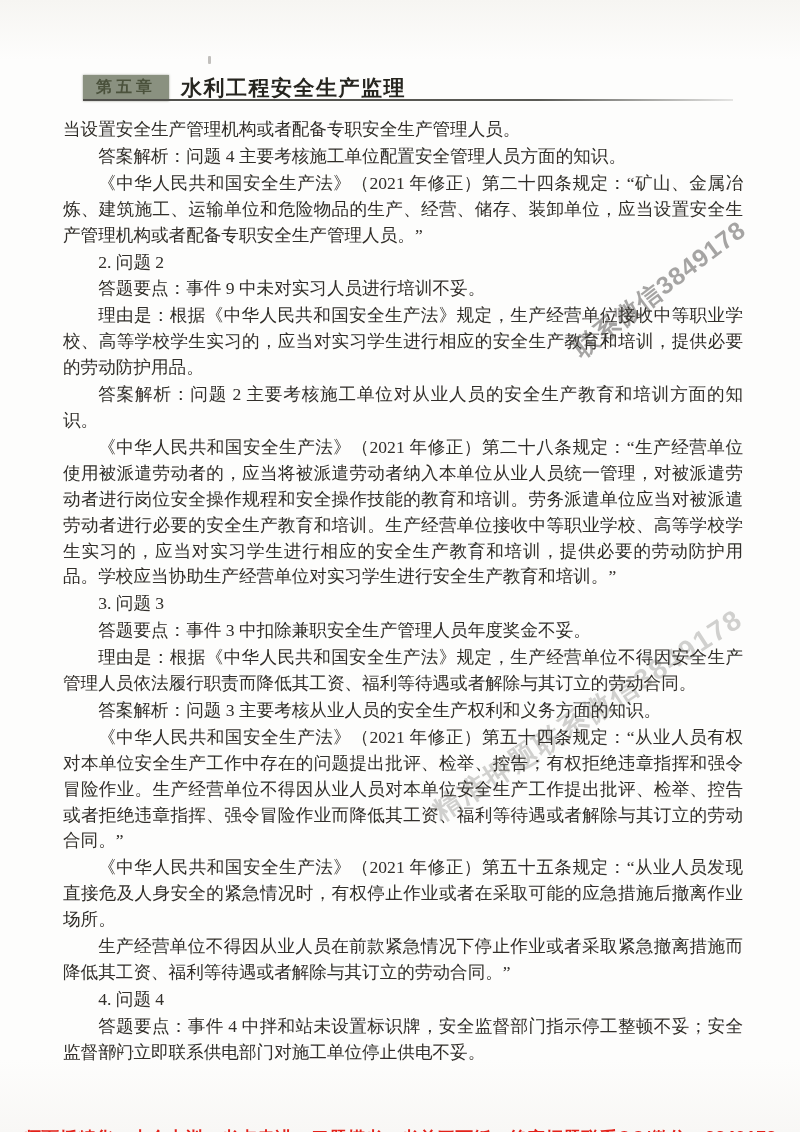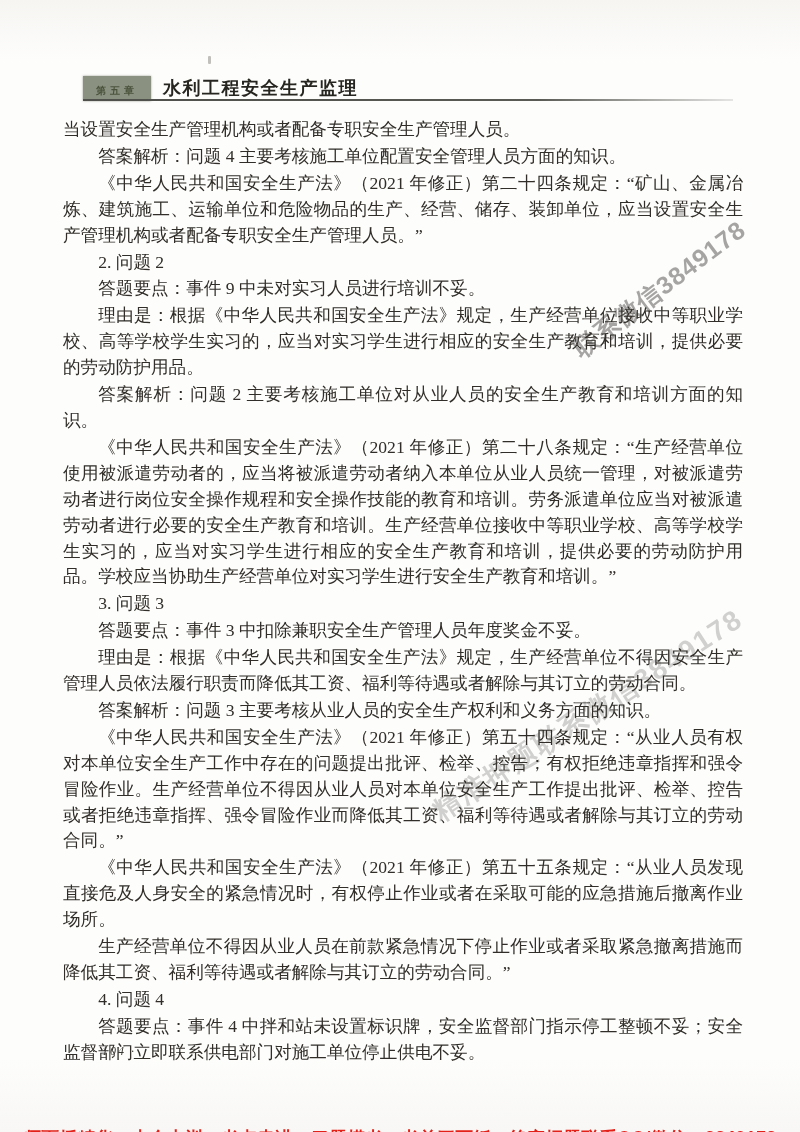--- a/index.html
+++ b/index.html
@@ -24,28 +24,28 @@
   }
   .banner.top{top:6px;font-size:18px;}
   .banner.bottom{top:1102px;font-size:17.5px;}
   
   .chapter-row{
     position:absolute;left:83px;top:77px;height:22px;
     display:flex;align-items:center;gap:12px;z-index:3;
   }
   .chapter-box{
     display:inline-block;
-    padding:8px 13px 3px 13px;
+    padding:2px 13px 3px 13px;
     font-family:"Liberation Sans","DejaVu Sans",sans-serif;
-    font-size:10px;font-weight:bold;letter-spacing:4px;
+    font-size:16px;font-weight:bold;letter-spacing:4px;
     box-shadow:0 0 2px rgba(90,95,80,.6);
   }
   .chapter-title{
     font-family:"Liberation Sans","DejaVu Sans",sans-serif;
-    font-size:18px;font-weight:bold;color:#26251f;
+    font-size:21px;font-weight:bold;color:#26251f;
     letter-spacing:1.5px;
   }
   .header-rule{
     position:absolute;left:83px;top:99px;width:650px;height:2px;
     background:linear-gradient(90deg,#4f4f4b 0%,#5a5a55 70%,rgba(90,90,85,.15) 100%);
     z-index:3;
   }
   
   .page-text{
     position:absolute;left:62px;top:116px;width:682px;

